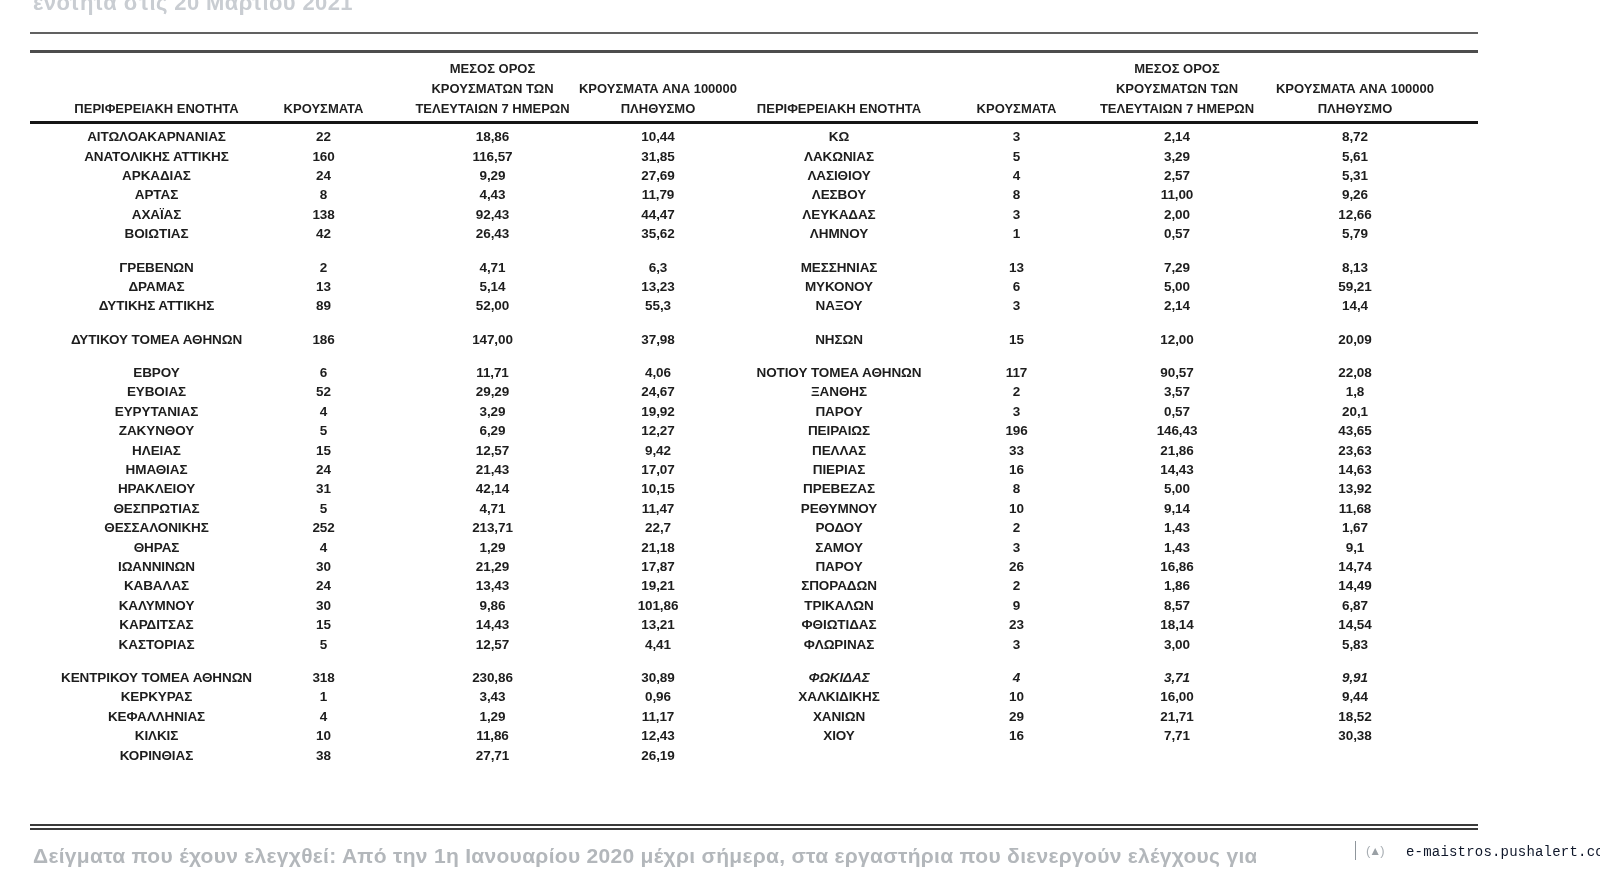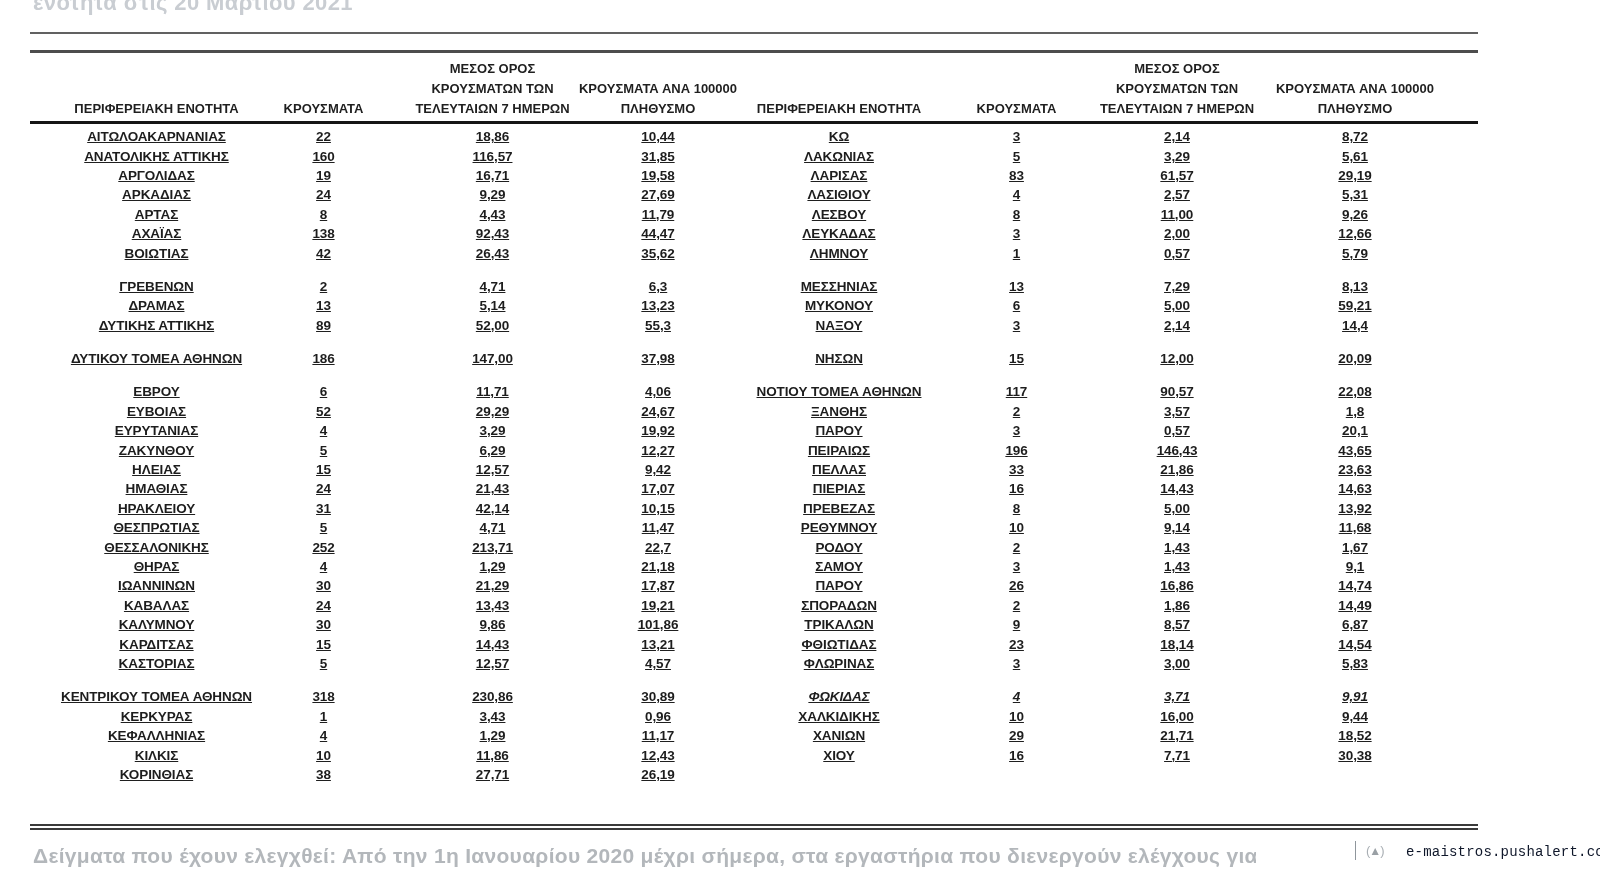--- a/index.html
+++ b/index.html
@@ -27,21 +27,21 @@
   }
   .thead{
     position:absolute;left:30px;top:57px;width:1448px;height:64px;
     align-items:end;padding-bottom:2px;box-sizing:border-box;
   }
   .thead .hcell{
     display:flex;flex-direction:column;justify-content:flex-end;align-items:center;
     font-size:13px;font-weight:700;line-height:20px;white-space:nowrap;overflow:visible;
   }
   .tbody{position:absolute;left:30px;top:127px;width:1448px;}
-  .row{height:19.4px;text-decoration:underline;}
+  .row{height:19.4px;}
   .row>div{
     display:flex;justify-content:center;align-items:center;height:19.4px;
     font-size:13.5px;font-weight:700;white-space:nowrap;letter-spacing:-.1px;color:#1d1d1d;
   }
   .spacer-row{height:14px;}
   .italic{font-style:italic;text-align:right;}
   .faded-bottom{
     position:absolute;left:33px;top:844px;font-size:21px;font-weight:700;
     color:#b3b7bb;letter-spacing:.3px;white-space:nowrap;
   }
@@ -118,30 +118,20 @@
         <div>ΑΝΑΤΟΛΙΚΗΣ ΑΤΤΙΚΗΣ</div>
         <div>160</div>
         <div>116,57</div>
         <div>31,85</div>
         <div>ΛΑΚΩΝΙΑΣ</div>
         <div>5</div>
         <div>3,29</div>
         <div>5,61</div>
       </div>
       <div class="grid row">
-        <div>ΑΡΓΟΛΙΔΑΣ</div>
-        <div>19</div>
-        <div>16,71</div>
-        <div>19,58</div>
-        <div>ΛΑΡΙΣΑΣ</div>
-        <div>83</div>
-        <div>61,57</div>
-        <div>29,19</div>
-      </div>
-      <div class="grid row">
         <div>ΑΡΚΑΔΙΑΣ</div>
         <div>24</div>
         <div>9,29</div>
         <div>27,69</div>
         <div>ΛΑΣΙΘΙΟΥ</div>
         <div>4</div>
         <div>2,57</div>
         <div>5,31</div>
       </div>
       <div class="grid row">
@@ -354,21 +344,21 @@
         <div>13,21</div>
         <div>ΦΘΙΩΤΙΔΑΣ</div>
         <div>23</div>
         <div>18,14</div>
         <div>14,54</div>
       </div>
       <div class="grid row">
         <div>ΚΑΣΤΟΡΙΑΣ</div>
         <div>5</div>
         <div>12,57</div>
-        <div>4,57</div>
+        <div>4,41</div>
         <div>ΦΛΩΡΙΝΑΣ</div>
         <div>3</div>
         <div>3,00</div>
         <div>5,83</div>
       </div>
       <div class="spacer-row"></div>
       <div class="grid row">
         <div>ΚΕΝΤΡΙΚΟΥ ΤΟΜΕΑ ΑΘΗΝΩΝ</div>
         <div>318</div>
         <div>230,86</div>

